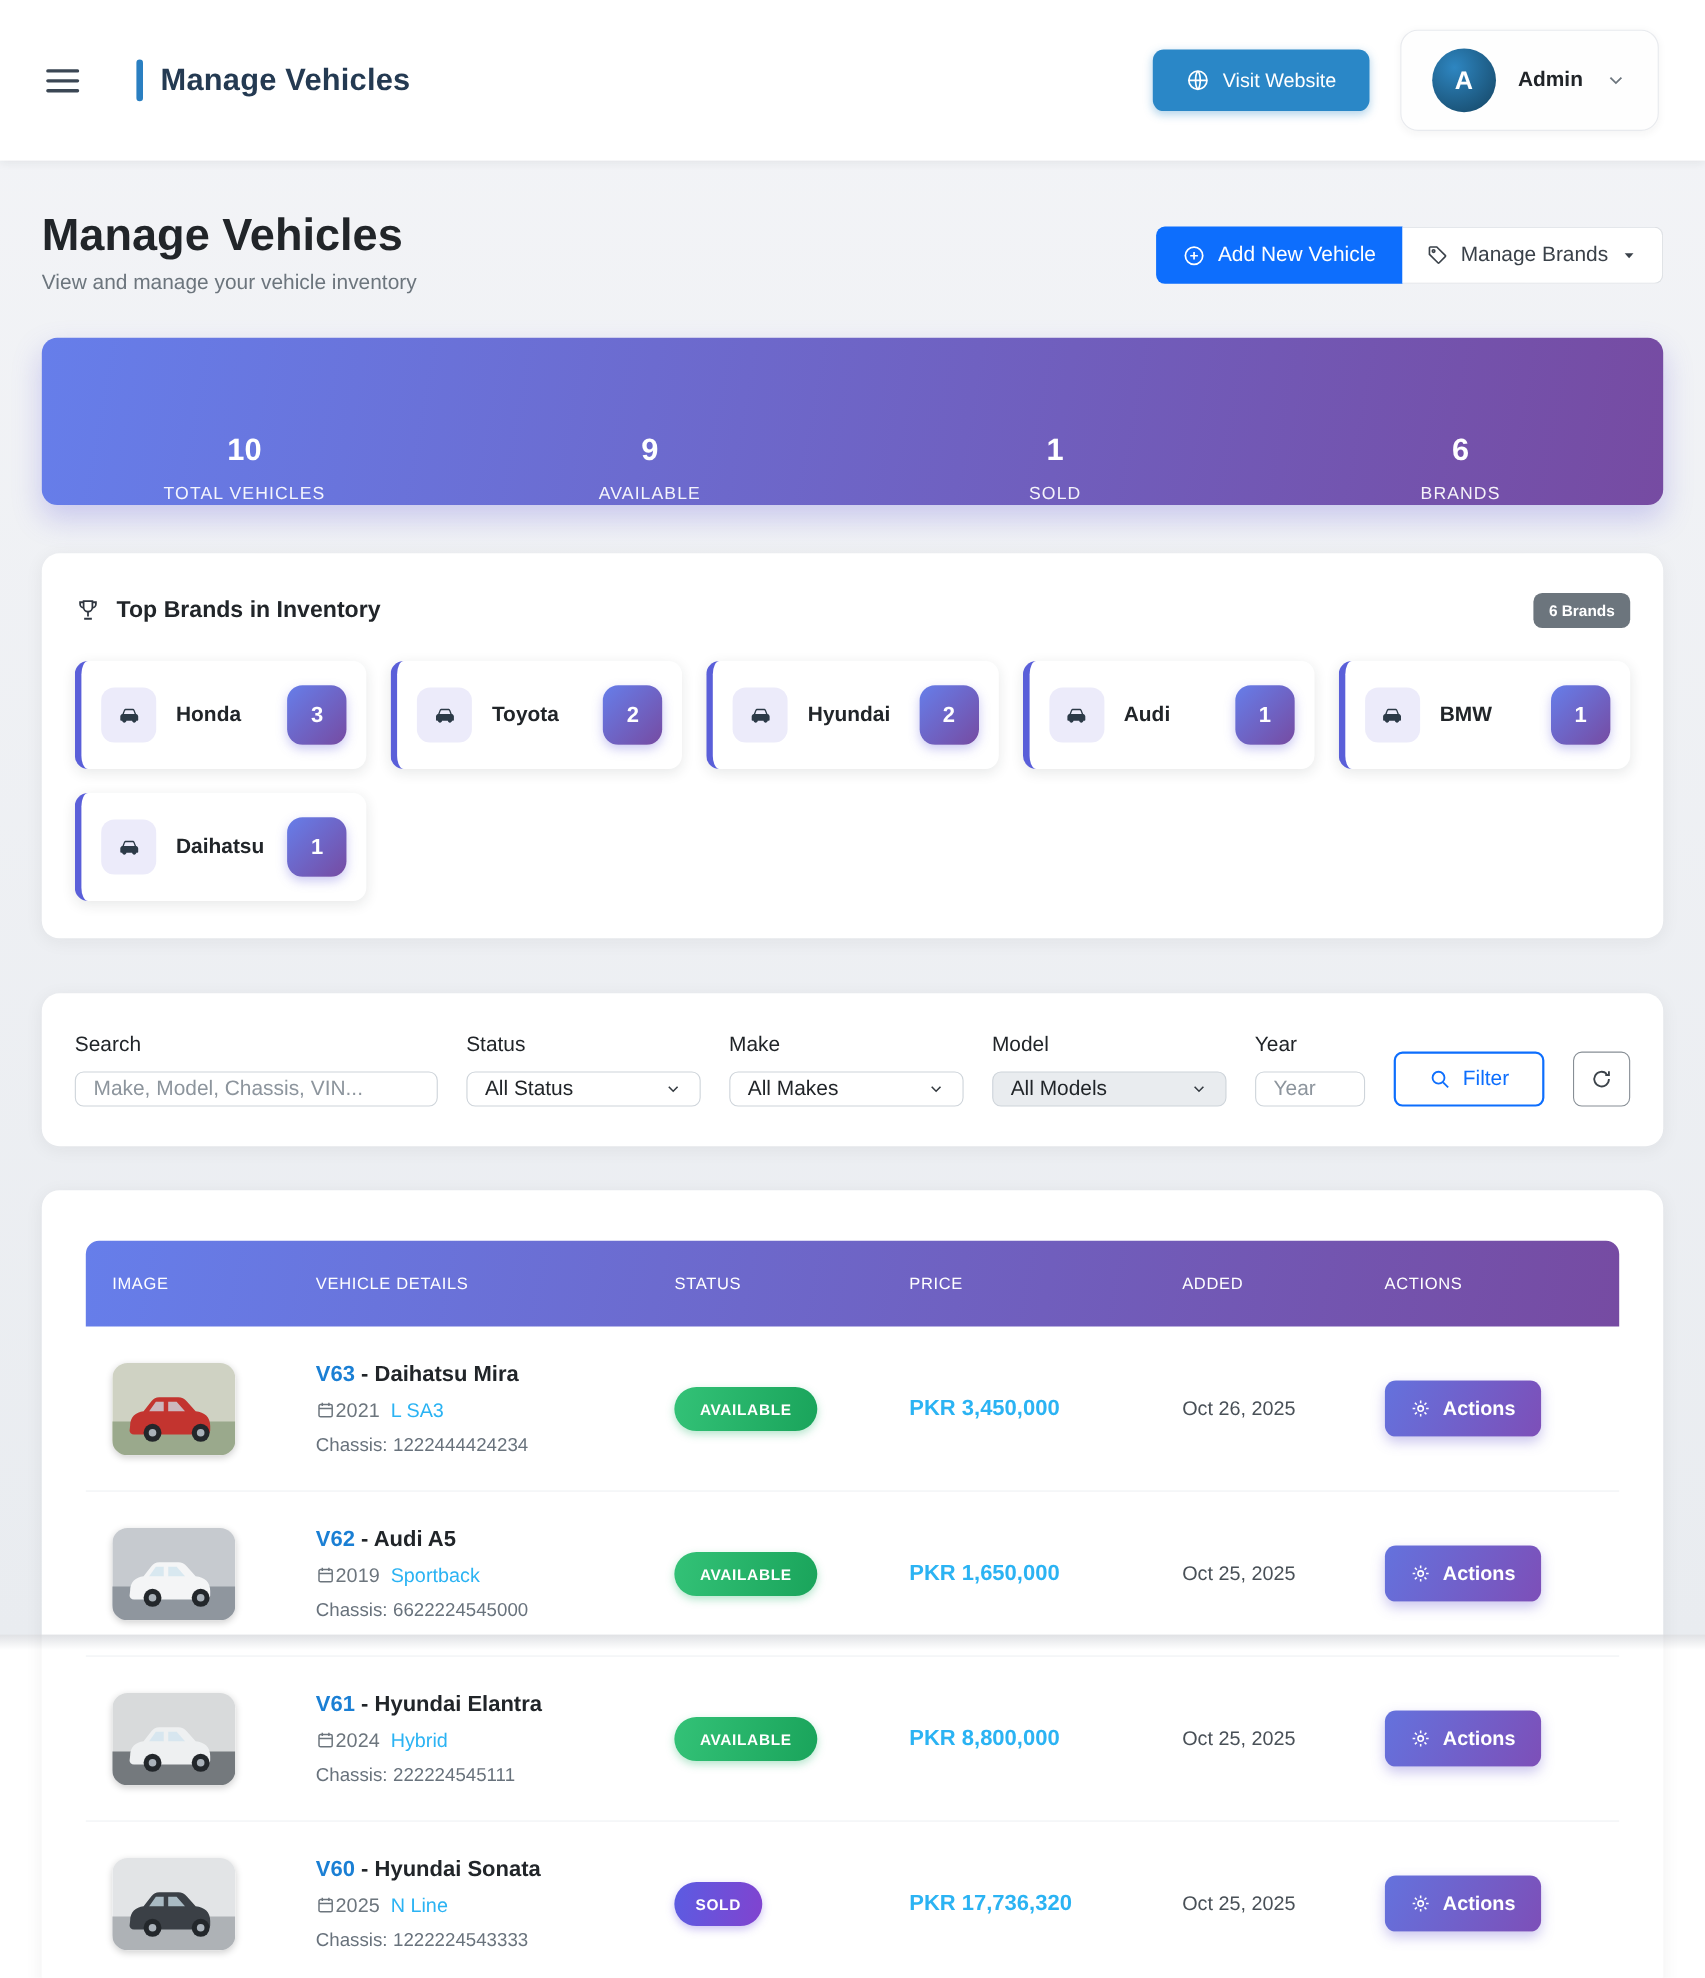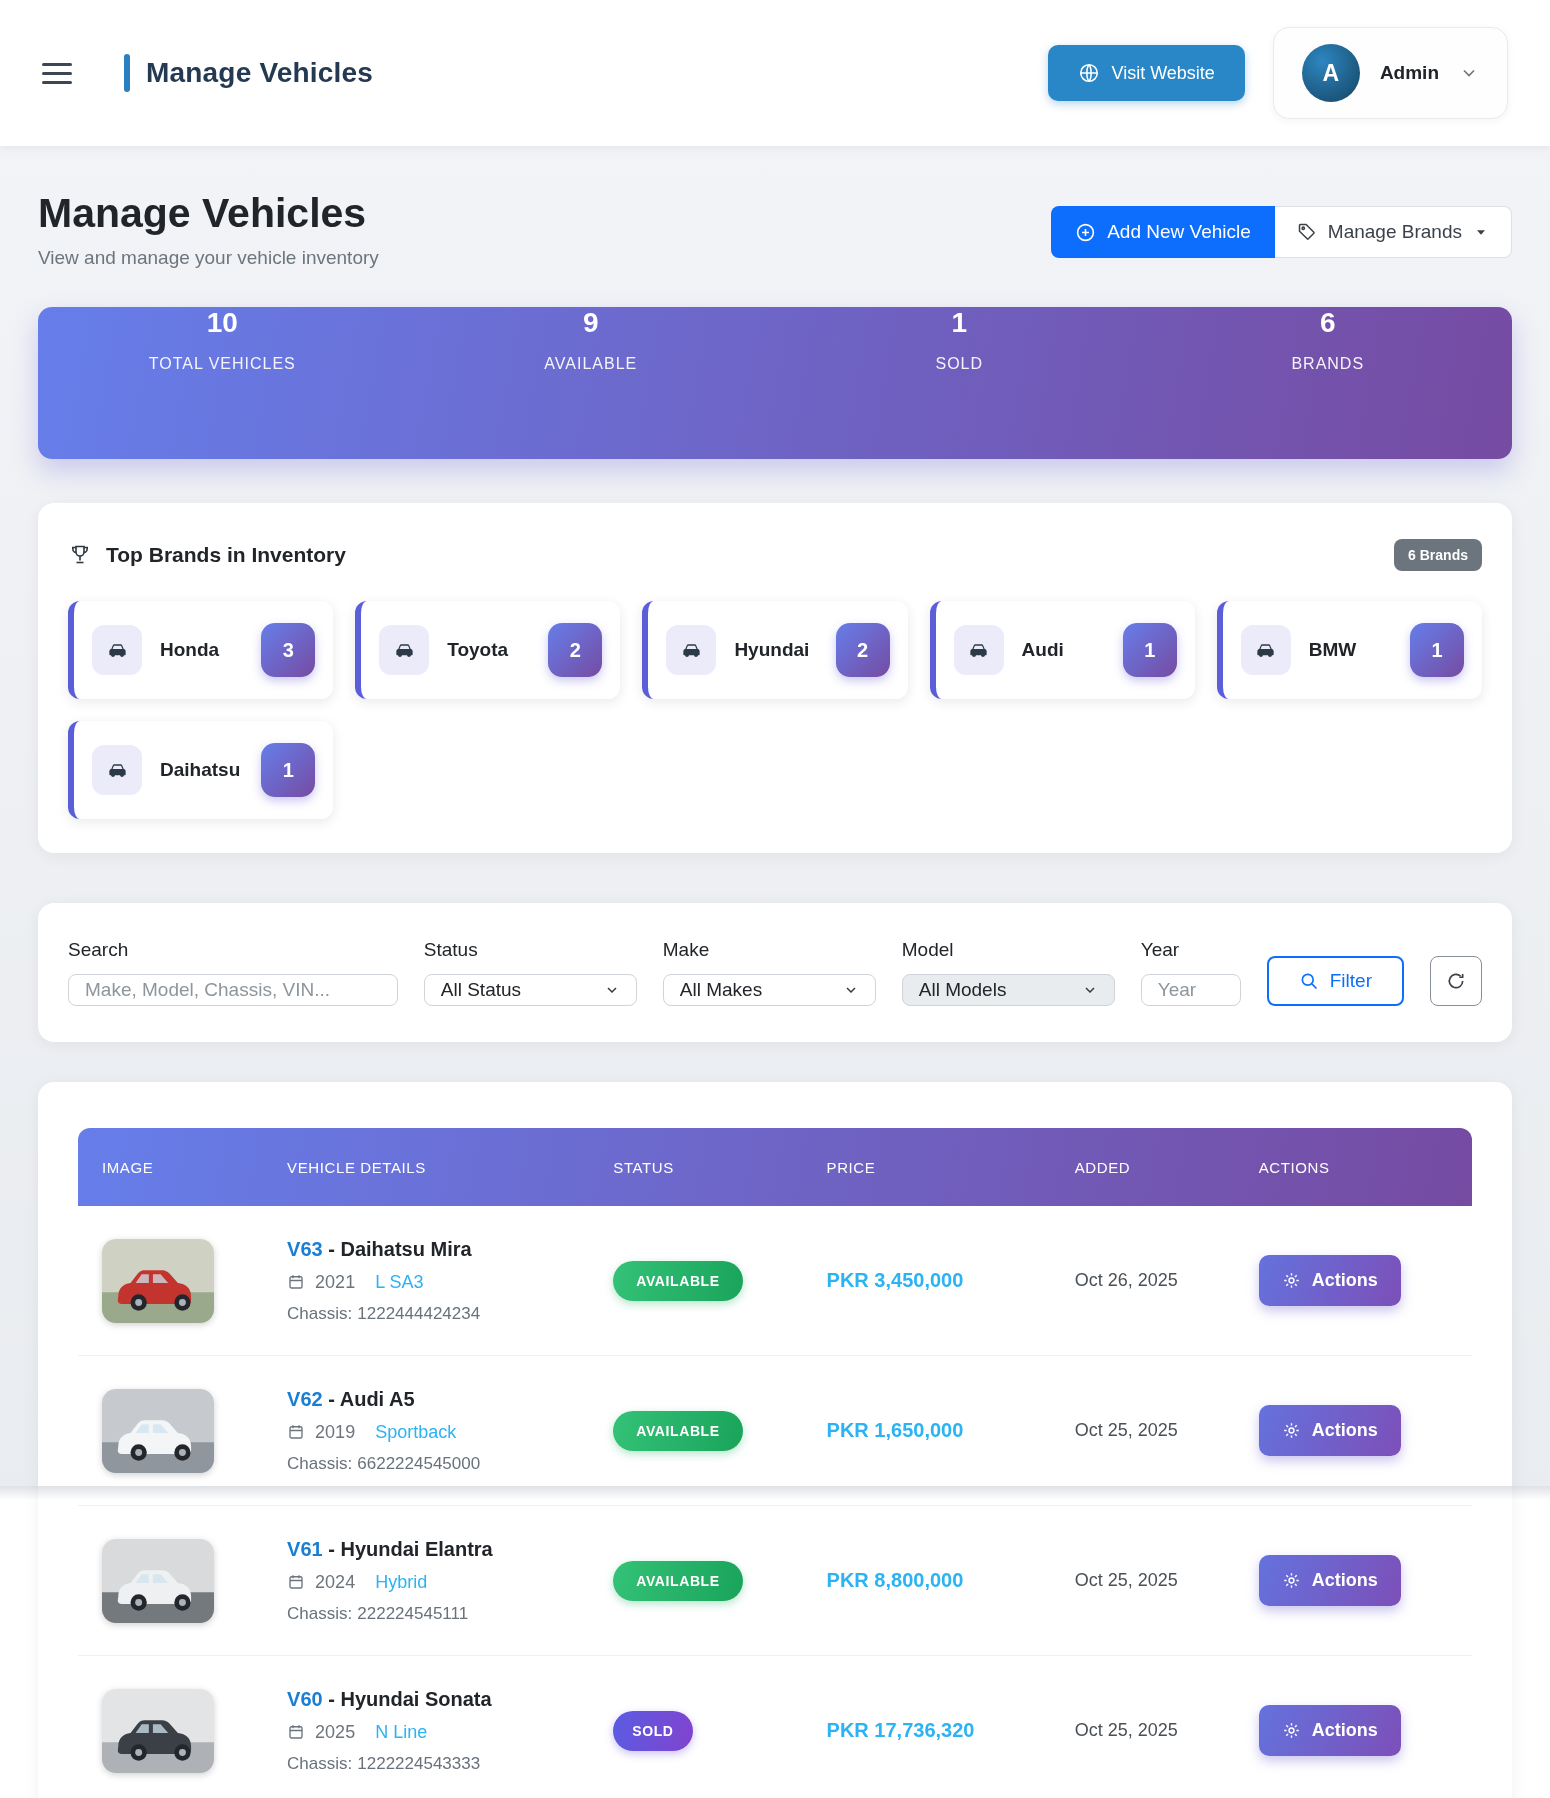--- a/index.html
+++ b/index.html
@@ -39,21 +39,21 @@
   .page-sub{font-size:19px;color:#6c757d;margin-top:10px}
   .head-actions{display:flex;margin-top:16px}
   .add-btn{display:flex;align-items:center;gap:11px;border:none;cursor:pointer;font-family:inherit;
     background:var(--c-primary_blue,#0d6efd);color:#fff;font-size:19px;padding:14px 24px;
     border-radius:8px 0 0 8px}
   .brands-btn{display:flex;align-items:center;gap:11px;cursor:pointer;font-family:inherit;
     background:#fff;color:#3a4149;font-size:19px;padding:14px 22px;border:1px solid #dde0e4;
     border-left:none;border-radius:0 8px 8px 0}
 
   
-  .stats-banner{margin-top:38px;height:152px;border-radius:14px;display:flex;align-items:flex-start;
+  .stats-banner{margin-top:38px;height:152px;border-radius:14px;display:flex;align-items:flex-end;
     background:linear-gradient(100deg,var(--c-gradient_start,#667eea),var(--c-gradient_end,#764ba2));
     box-shadow:0 12px 26px rgba(104,96,220,.28)}
   .stat{flex:1;text-align:center;color:#fff}
   .stat-value{font-size:28px;font-weight:bold}
   .stat-label{font-size:16px;letter-spacing:1px;margin-top:16px;opacity:.93}
 
   
   .card{background:#fff;border-radius:16px;box-shadow:0 3px 16px rgba(33,37,41,.06)}
 
   .brands-card{margin-top:44px;padding:36px 30px 34px}
@@ -98,21 +98,21 @@
   .c2{width:23.4%}
   .c3{width:15.3%}
   .c4{width:17.8%}
   .c5{width:13.2%}
   .c6{width:15.3%}
   .trow{display:flex;align-items:center;height:150px;border-bottom:1px solid #eef1f4}
   .thumb{width:112px;height:84px;border-radius:14px;overflow:hidden;box-shadow:0 2px 7px rgba(0,0,0,.18)}
   .thumb svg{display:block}
   .v-line1{font-size:20px;font-weight:bold;color:#212529}
   .v-id{color:var(--c-vehicle_id_blue,#1a7fd4)}
-  .v-line2{display:flex;align-items:center;gap:10px;margin-top:11px;font-size:18px;color:#6c757d}
+  .v-line2{display:flex;align-items:center;margin-top:11px;font-size:18px;color:#6c757d}
   .v-variant{color:var(--c-variant_cyan,#2bb3f3);margin-left:10px}
   .v-chassis{margin-top:11px;font-size:17px;color:#68727c}
   .v-chassis .val{margin-left:5px}
   .badge{display:inline-block;border-radius:999px;color:#fff;font-size:14px;font-weight:bold;
     letter-spacing:.6px;padding:12px 23px}
   .badge-available{background:linear-gradient(100deg,var(--c-available_start,#33c277),var(--c-available_end,#1aa45b));
     box-shadow:0 3px 8px rgba(40,180,110,.35)}
   .badge-sold{background:linear-gradient(100deg,var(--c-sold_start,#5b5ce2),var(--c-sold_end,#8143cf));
     padding:12px 19px;box-shadow:0 3px 8px rgba(110,80,220,.35)}
   .price{font-size:20px;font-weight:bold;color:var(--c-price_cyan,#2bb3f3)}

